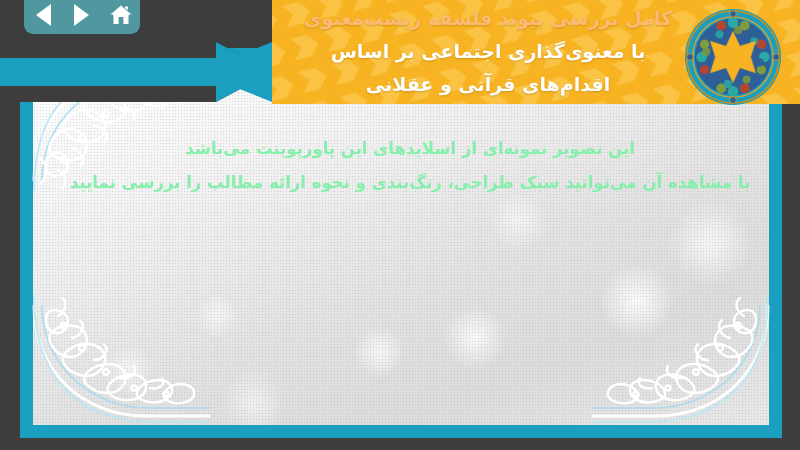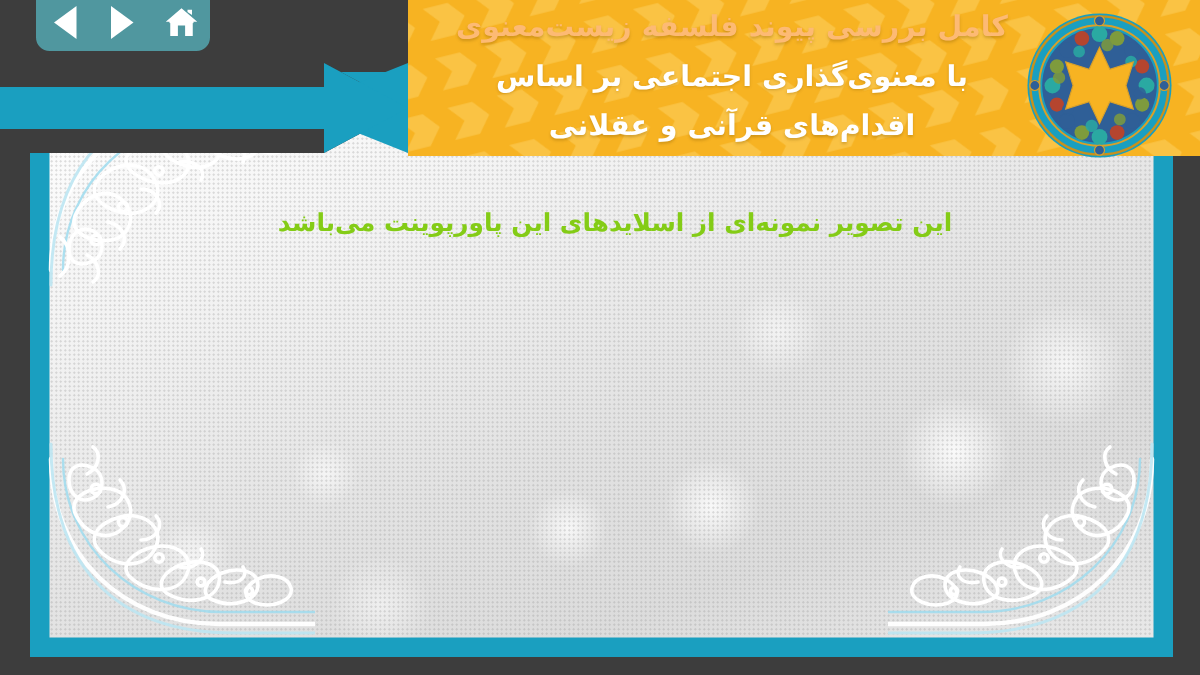--- a/index.html
+++ b/index.html
@@ -142,21 +142,21 @@
 
   
   #body-text {
     position: absolute;
     left: 48px;
     right: 28px;
     top: 132px;
     z-index: 20;
     direction: rtl;
     text-align: center;
-    color: #84cc16;
+    color: #86efac;
     font-size: 16.5px;
     line-height: 34px;
     font-weight: 700;
   }
   #body-text div { white-space: nowrap; }
 </style>
 </head>
 <body>
 
 <div id="slide">
@@ -326,15 +326,16 @@
         <path d="M12 2.5 L22.5 11.5 L19.5 11.5 L19.5 21 L4.5 21 L4.5 11.5 L1.5 11.5 Z" fill="#ffffff"></path>
         <rect x="9.6" y="14" width="4.8" height="7" fill="#50979f"></rect>
         <path d="M16 3.5 L19 3.5 L19 7 L16 5 Z" fill="#ffffff"></path>
         <rect x="4" y="10.2" width="16" height="2.2" fill="#ffffff"></rect>
       </svg>
     </div>
   </div>
 
   <div id="body-text">
     <div>این تصویر نمونه‌ای از اسلایدهای این پاورپوینت می‌باشد</div>
+    <div>با مشاهده آن می‌توانید سبک طراحی، رنگ‌بندی و نحوه ارائه مطالب را بررسی نمایید</div>
   </div>
 
 </div>
 
 </body></html>

